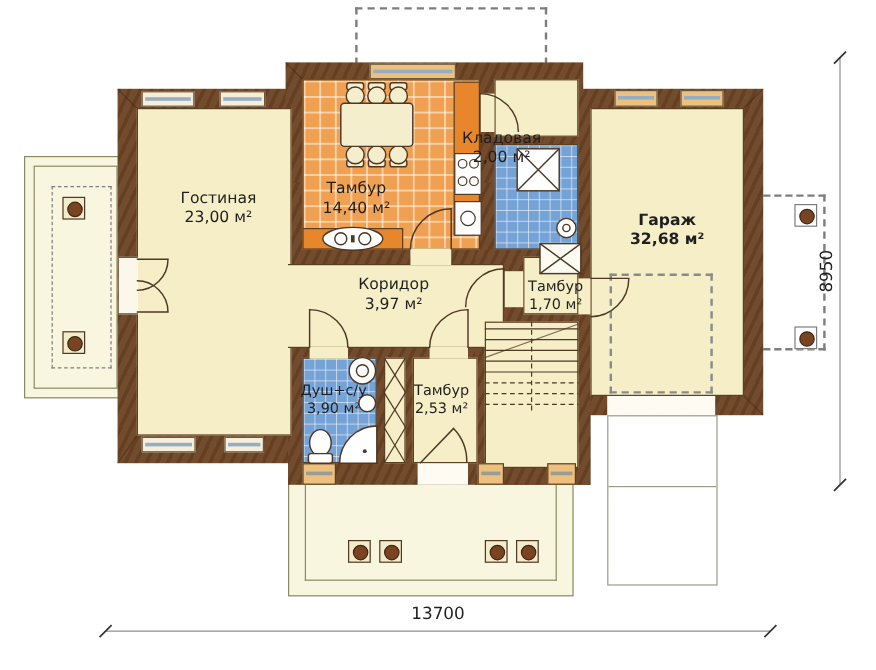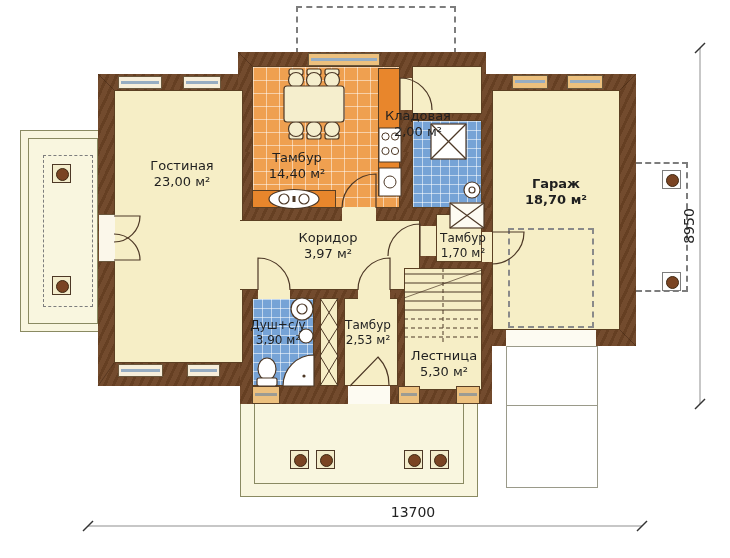--- a/index.html
+++ b/index.html
@@ -272,39 +272,35 @@
   <div class="room-label" style="left:297px;top:166px;">
     <div>Тамбур</div>
     <div>14,40 м²</div>
   </div>
   <div class="room-label" style="left:418px;top:92px;margin-top:32px;">
     <div>Кладовая</div>
     <div>2,00 м²</div>
   </div>
   <div class="room-label" style="left:556px;top:192px;font-weight:bold;">
     <div>Гараж</div>
-    <div>18,70 м²</div>
+    <div>32,68 м²</div>
   </div>
   <div class="room-label" style="left:328px;top:246px;">
     <div>Коридор</div>
     <div>3,97 м²</div>
   </div>
   <div class="room-label" style="left:463px;top:246px;font-size:12px;">
     <div>Тамбур</div>
     <div>1,70 м²</div>
   </div>
   <div class="room-label" style="left:278px;top:333px;font-size:12px;">
     <div>Душ+с/у</div>
     <div>3,90 м²</div>
   </div>
   <div class="room-label" style="left:368px;top:333px;font-size:12px;">
     <div>Тамбур</div>
     <div>2,53 м²</div>
   </div>
-  <div class="room-label" style="left:444px;top:364px;">
-    <div>Лестница</div>
-    <div>5,30 м²</div>
-  </div>
-
-  <div class="dim-label" style="left:365px;top:512px;margin-left:48px;">13700</div>
+
+  <div class="dim-label" style="left:365px;top:512px;">13700</div>
   <div class="dim-label vert" style="left:689px;top:226px;">8950</div>
 
 </div>
 
 </body></html>

